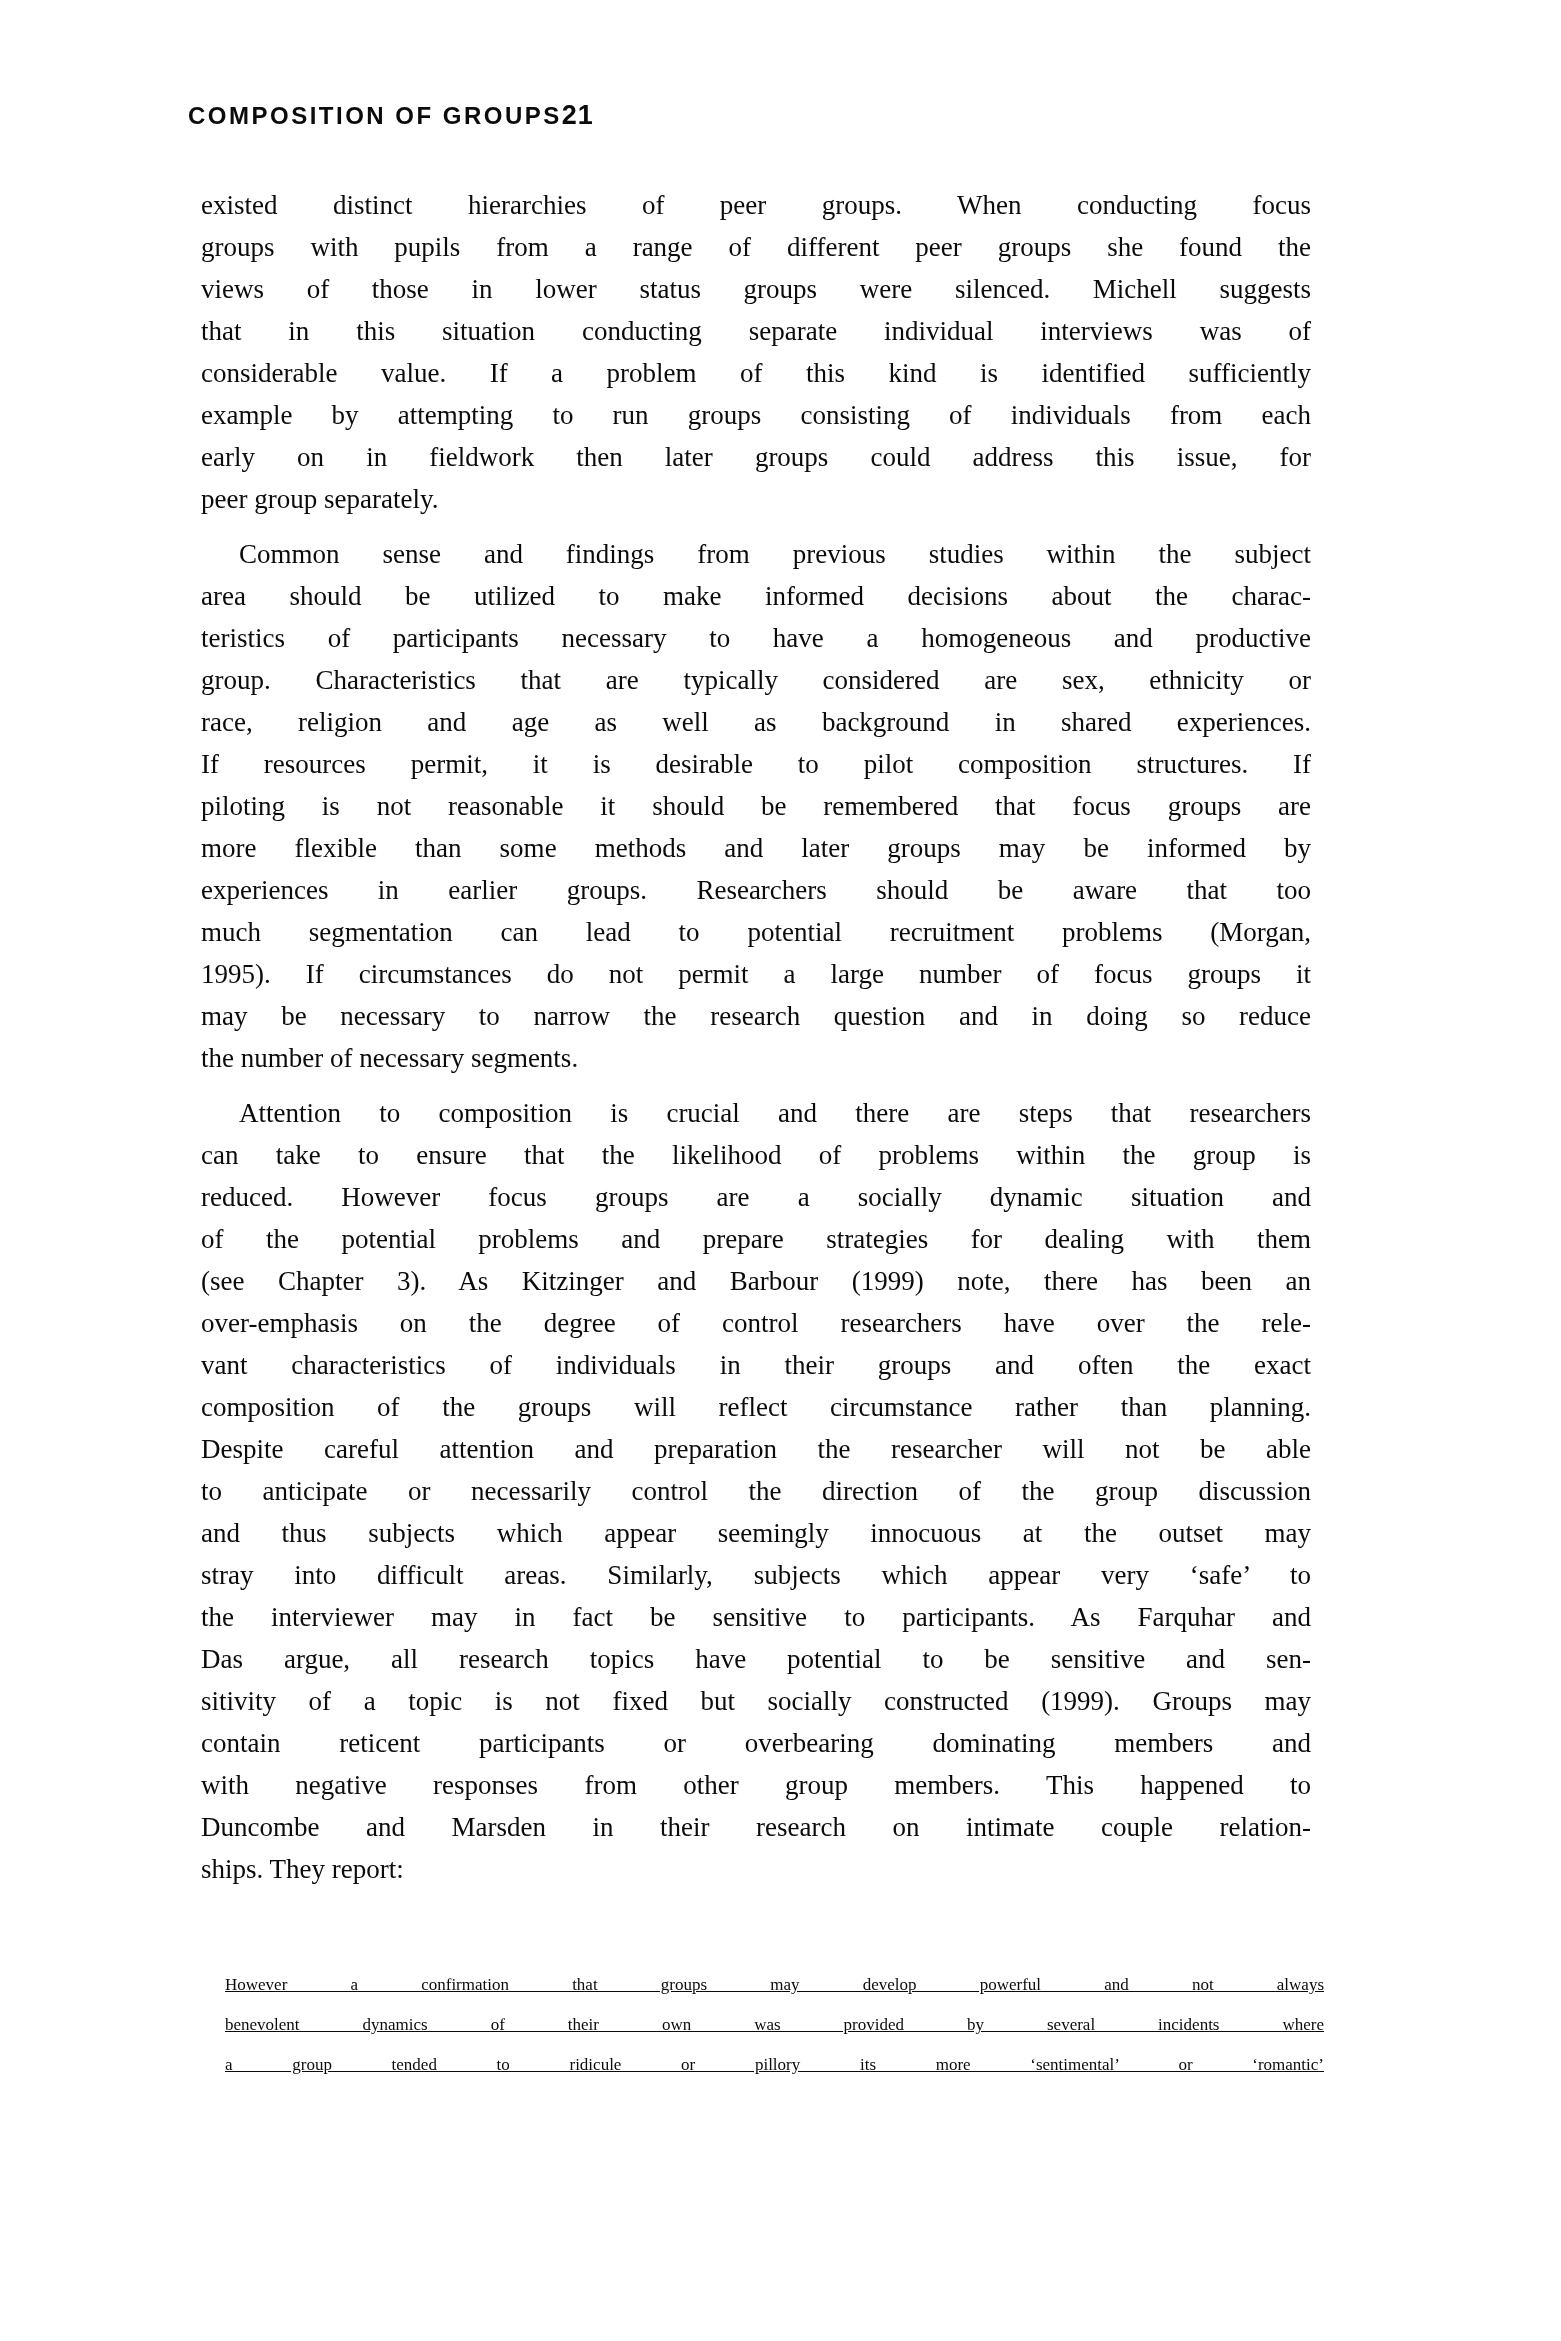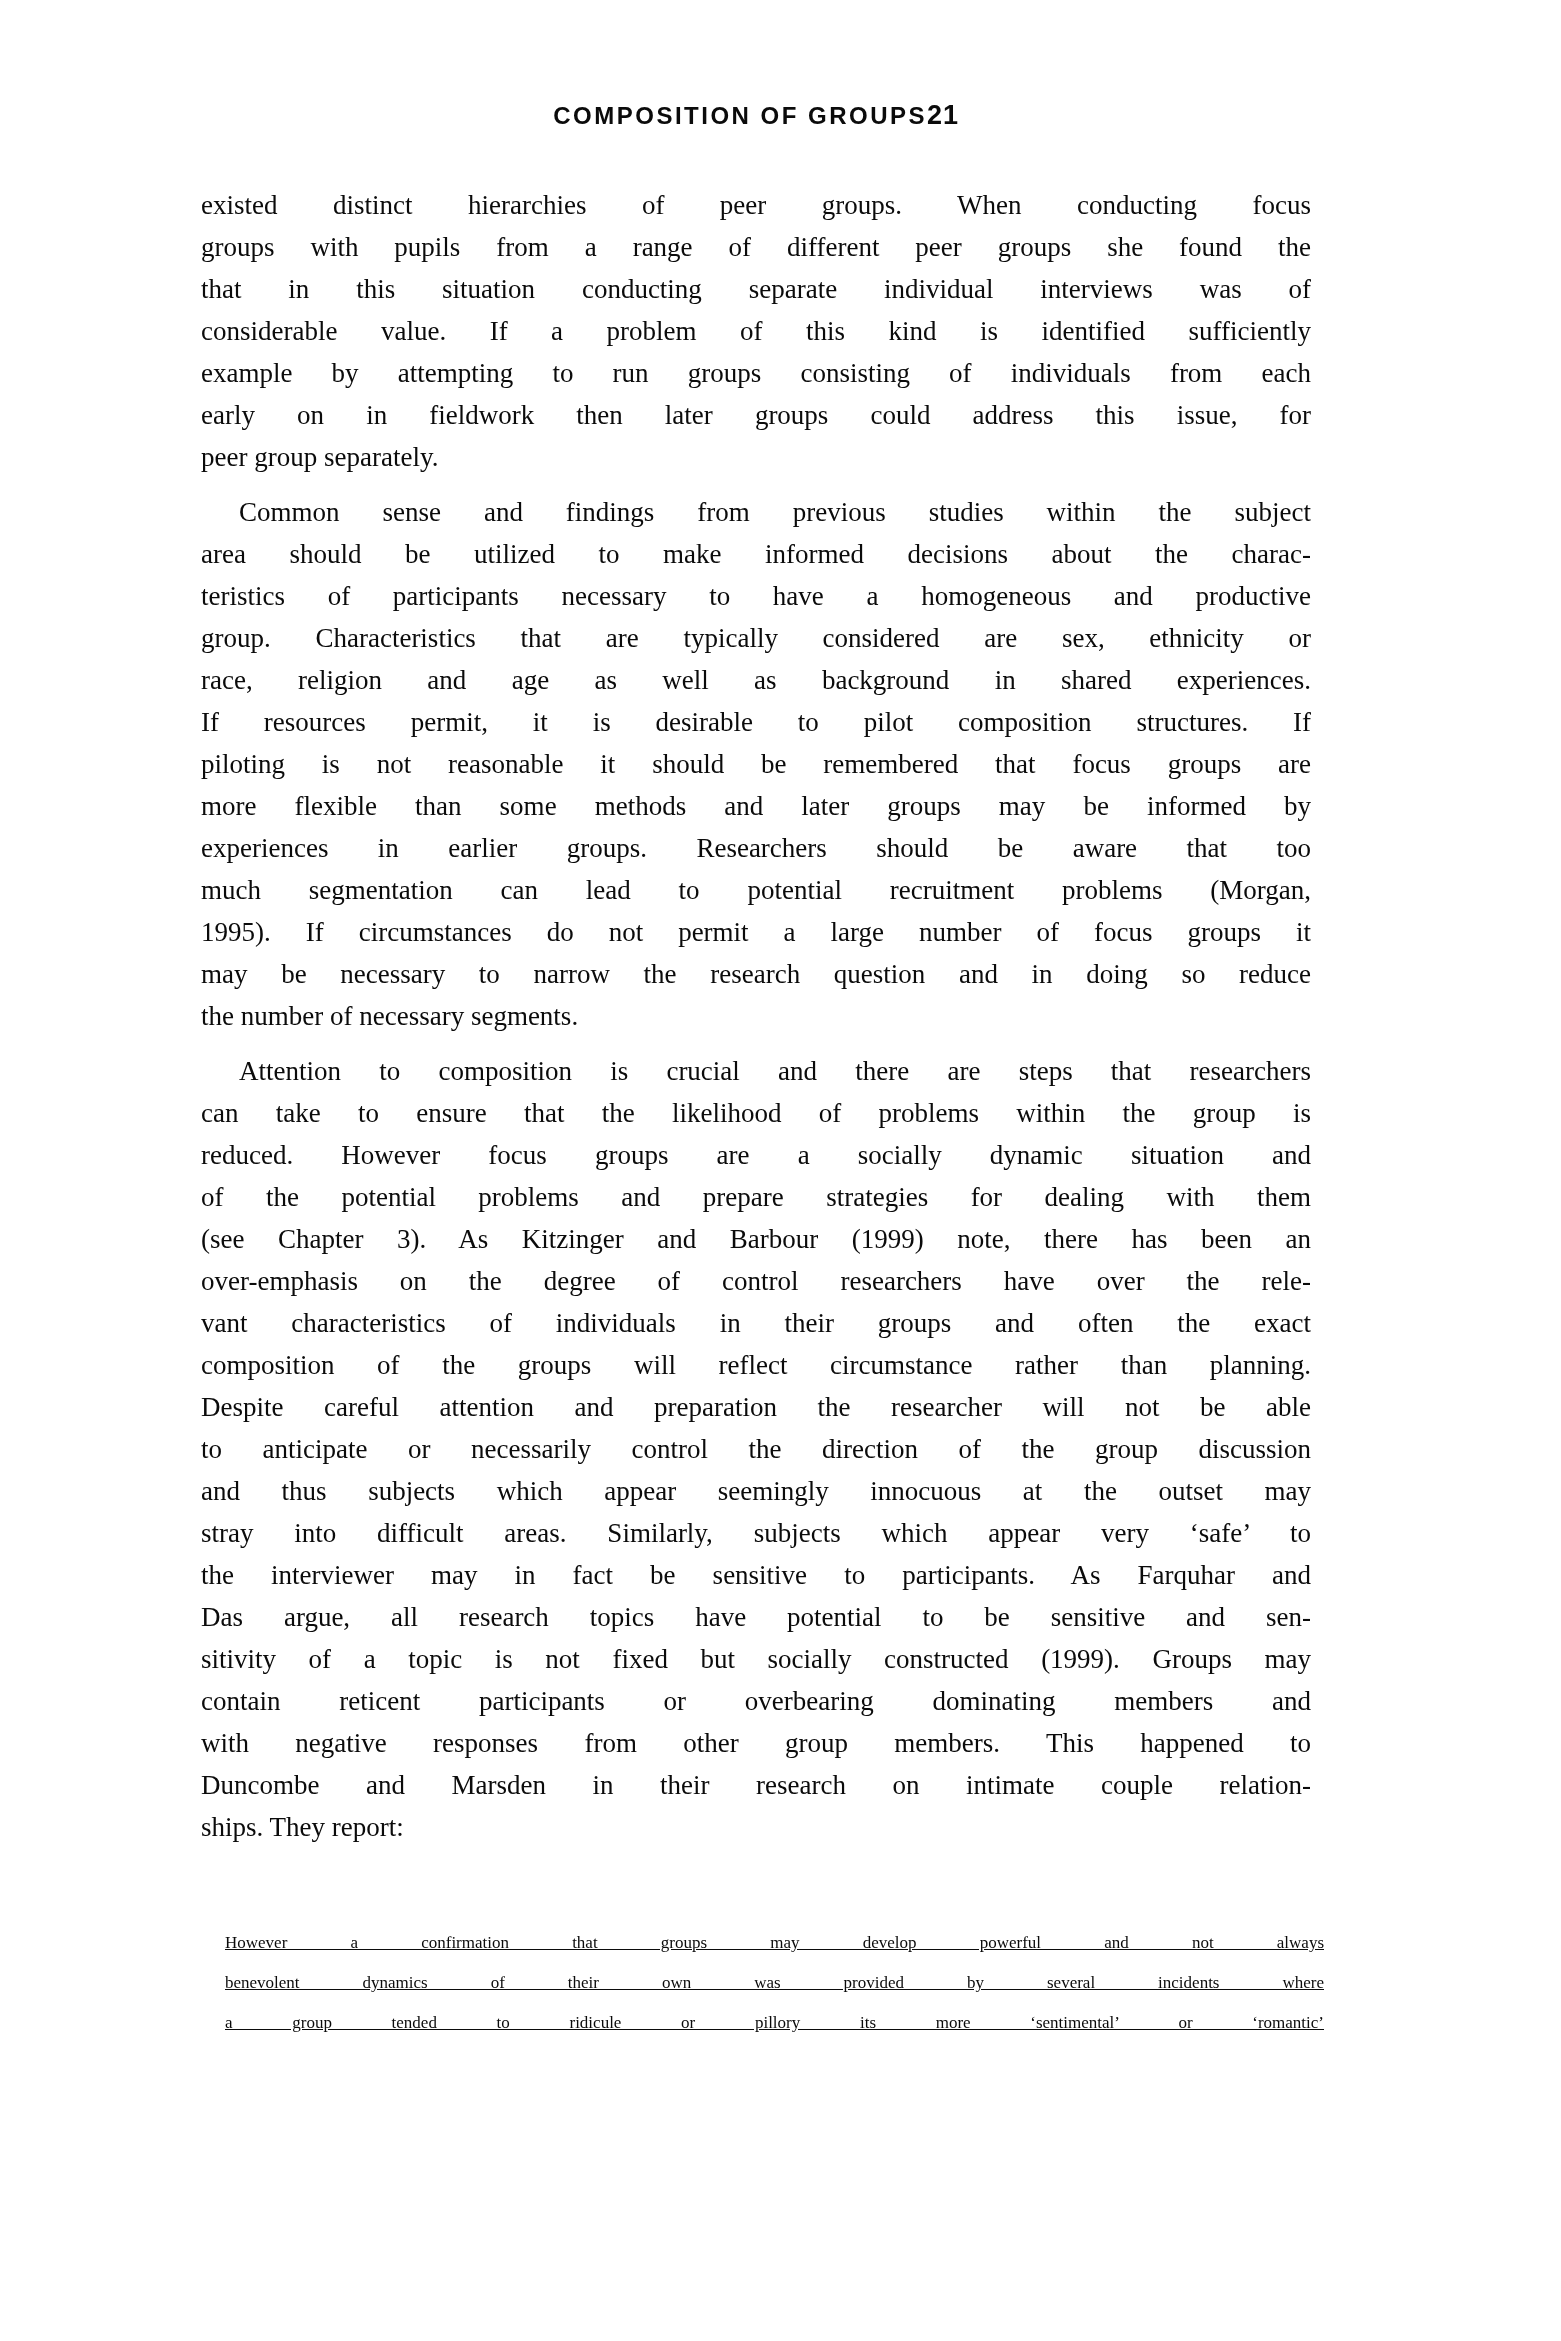--- a/index.html
+++ b/index.html
@@ -13,21 +13,21 @@
     height: 2342px;
     background: #ffffff;
     box-sizing: border-box;
     padding: 100px 237px 0 188px;
     color: #0b0b0b;
     font-family: "Liberation Serif", "DejaVu Serif", serif;
     overflow: hidden;
   }
   .running-header {
     display: flex;
-    justify-content: center;
+    justify-content: flex-start;
     align-items: baseline;
     font-family: "Liberation Sans", "DejaVu Sans", sans-serif;
     font-weight: bold;
   }
   .running-head {
     font-size: 24px;
     letter-spacing: 2.5px;
   }
   .page-number {
     font-size: 27px;
@@ -65,20 +65,21 @@
 <div class="page">
   <div class="running-header">
     <span class="running-head">COMPOSITION OF GROUPS</span>
     <span class="page-number">21</span>
   </div>
 
   <div class="body-text">
     <div class="paragraph">
         <div class="line">existed distinct hierarchies of peer groups. When conducting focus</div>
         <div class="line">groups with pupils from a range of different peer groups she found the</div>
+        <div class="line">views of those in lower status groups were silenced. Michell suggests</div>
         <div class="line">that in this situation conducting separate individual interviews was of</div>
         <div class="line">considerable value. If a problem of this kind is identified sufficiently</div>
         <div class="line">example by attempting to run groups consisting of individuals from each</div>
         <div class="line">early on in fieldwork then later groups could address this issue, for</div>
         <div class="line last">peer group separately.</div>
       </div>
     <div class="paragraph indent-first">
         <div class="line">Common sense and findings from previous studies within the subject</div>
         <div class="line">area should be utilized to make informed decisions about the charac-</div>
         <div class="line">teristics of participants necessary to have a homogeneous and productive</div>

